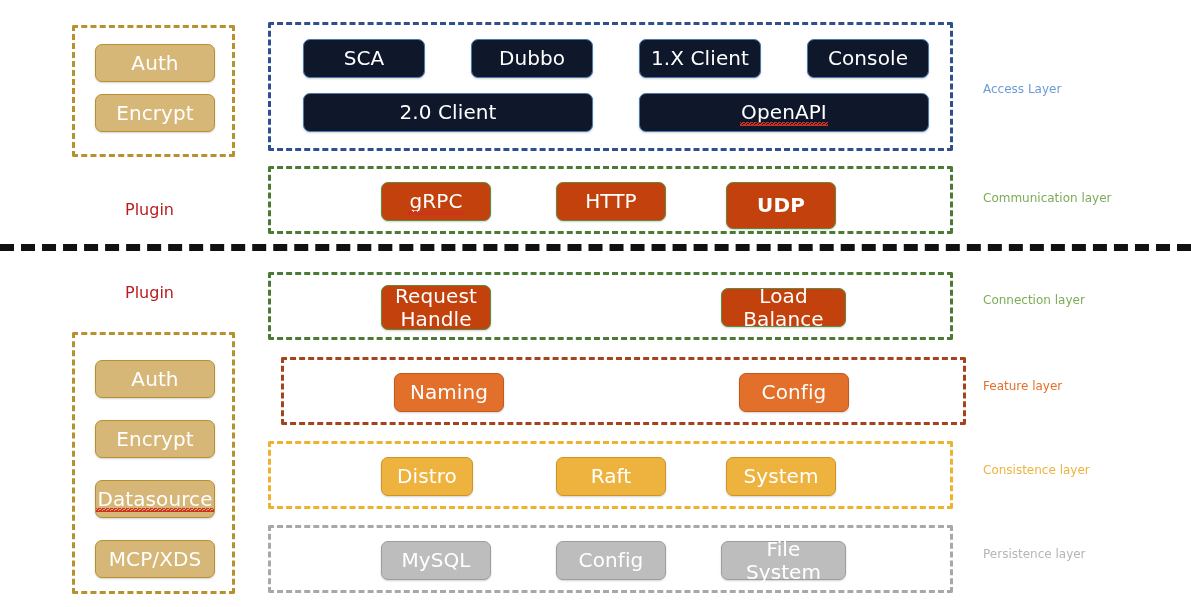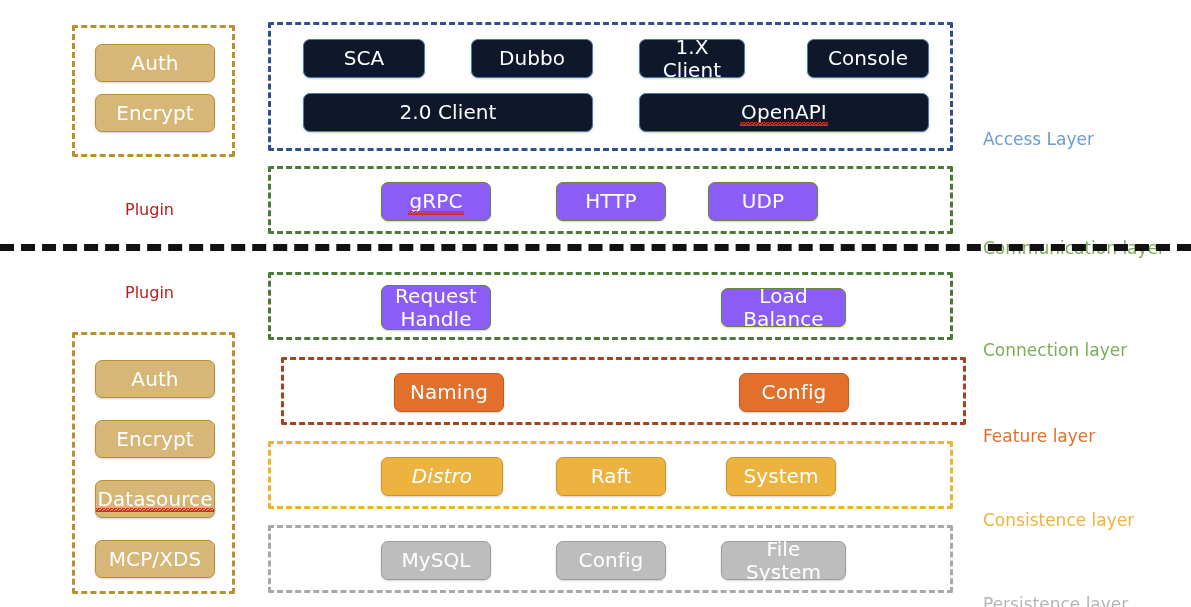--- a/index.html
+++ b/index.html
@@ -48,21 +48,21 @@
     font-size: 20px;
     line-height: 1.12;
     letter-spacing: .1px;
     border-width: 1.5px;
     border-style: solid;
     box-shadow: 0 1px 2px rgba(0,0,0,.18);
     padding: 2px 4px;
     white-space: pre-line;
   }
   .chip.blue   { background: #0f172a; border-color: #4a7ab5; }
-  .chip.green  { background: #8b5cf6; border-color: #5f8c3c; }
+  .chip.green  { background: #c2410c; border-color: #5f8c3c; }
   .chip.orange { background: #e2702a; border-color: #c25a1c; }
   .chip.amber  { background: #edb33e; border-color: #cf9524; }
   .chip.gray   { background: #bdbdbd; border-color: #9d9d9d; text-align: center; }
   .chip.tan    { background: #d6b777; border-color: #b8912f; }
 
   
   .squiggle {
     position: relative;
     display: inline-block;
   }
@@ -77,23 +77,22 @@
       repeating-linear-gradient(135deg,
         #d03020 0px, #d03020 1px,
         transparent 1px, transparent 2px);
     background-size: 4px 3px;
     border-bottom: 1px solid #d03020;
   }
 
   
   .layer-label {
     position: absolute;
-    font-size: 17px;
+    font-size: 12px;
     white-space: nowrap;
-    margin-top: 47px;
   }
   .lab-blue   { color: #6b9bd6; }
   .lab-green  { color: #7cac57; }
   .lab-orange { color: #e2702a; }
   .lab-amber  { color: #edb33e; }
   .lab-gray   { color: #b5b5b5; }
 
   
   .plugin-label {
     position: absolute;
@@ -117,37 +116,37 @@
   <div class="abs group tan" style="left:72px; top:25px; width:163px; height:132px;">
     <div class="chip tan" style="left:20px; top:16px; width:120px; height:38px;">Auth</div>
     <div class="chip tan" style="left:20px; top:66px; width:120px; height:38px;">Encrypt</div>
   </div>
   <div class="plugin-label" style="left:125px; top:200px;">Plugin</div>
 
   <div class="abs group blue" style="left:268px; top:22px; width:685px; height:129px;">
 
     <div class="chip blue" style="left:32px; top:14px; width:122px; height:39px;">SCA</div>
     <div class="chip blue" style="left:200px; top:14px; width:122px; height:39px;">Dubbo</div>
-    <div class="chip blue" style="left:368px; top:14px; width:106px; height:39px;">1.X Client</div>
+    <div class="chip blue" style="left:368px; top:14px; width:122px; height:39px;">1.X Client</div>
     <div class="chip blue" style="left:536px; top:14px; width:122px; height:39px;">Console</div>
 
     <div class="chip blue" style="left:32px; top:68px; width:290px; height:39px;">2.0 Client</div>
 
     <div class="chip blue" style="left:368px; top:68px; width:290px; height:39px;">
       <span class="squiggle">OpenAPI</span>
     </div>
   </div>
   <div class="layer-label lab-blue" style="left:983px; top:82px;">Access Layer</div>
 
   <div class="abs group green" style="left:268px; top:166px; width:685px; height:68px;">
     <div class="chip green" style="left:110px; top:13px; width:110px; height:39px;">
       <span class="squiggle">gRPC</span>
     </div>
     <div class="chip green" style="left:285px; top:13px; width:110px; height:39px;">HTTP</div>
-    <div class="chip green" style="left:437px; top:13px; width:110px; height:39px;">UDP</div>
+    <div class="chip green" style="left:455px; top:13px; width:110px; height:47px;font-weight:bold;">UDP</div>
   </div>
   <div class="layer-label lab-green" style="left:983px; top:191px;">Communication layer</div>
 
   <div class="split" style="left:0px; top:244px; width:1191px;"></div>
 
   <div class="plugin-label" style="left:125px; top:283px;">Plugin</div>
 
   <div class="abs group tan" style="left:72px; top:332px; width:163px; height:262px;">
     <div class="chip tan" style="left:20px; top:25px; width:120px; height:38px;">Auth</div>
     <div class="chip tan" style="left:20px; top:85px; width:120px; height:38px;">Encrypt</div>
@@ -164,21 +163,21 @@
   </div>
   <div class="layer-label lab-green" style="left:983px; top:293px;">Connection layer</div>
 
   <div class="abs group red" style="left:268px; top:357px; width:685px; height:68px;margin-left:13px;">
     <div class="chip orange" style="left:110px; top:13px; width:110px; height:39px;">Naming</div>
     <div class="chip orange" style="left:455px; top:13px; width:110px; height:39px;">Config</div>
   </div>
   <div class="layer-label lab-orange" style="left:983px; top:379px;">Feature layer</div>
 
   <div class="abs group yellow" style="left:268px; top:441px; width:685px; height:68px;">
-    <div class="chip amber" style="left:110px; top:13px; width:122px; height:39px;font-style:italic;">Distro</div>
+    <div class="chip amber" style="left:110px; top:13px; width:92px; height:39px;">Distro</div>
     <div class="chip amber" style="left:285px; top:13px; width:110px; height:39px;">Raft</div>
     <div class="chip amber" style="left:455px; top:13px; width:110px; height:39px;">System</div>
   </div>
   <div class="layer-label lab-amber" style="left:983px; top:463px;">Consistence layer</div>
 
   <div class="abs group gray" style="left:268px; top:525px; width:685px; height:68px;">
     <div class="chip gray" style="left:110px; top:13px; width:110px; height:39px;">MySQL</div>
     <div class="chip gray" style="left:285px; top:13px; width:110px; height:39px;">Config</div>
     <div class="chip gray" style="left:450px; top:13px; width:125px; height:39px;">File System</div>
   </div>

